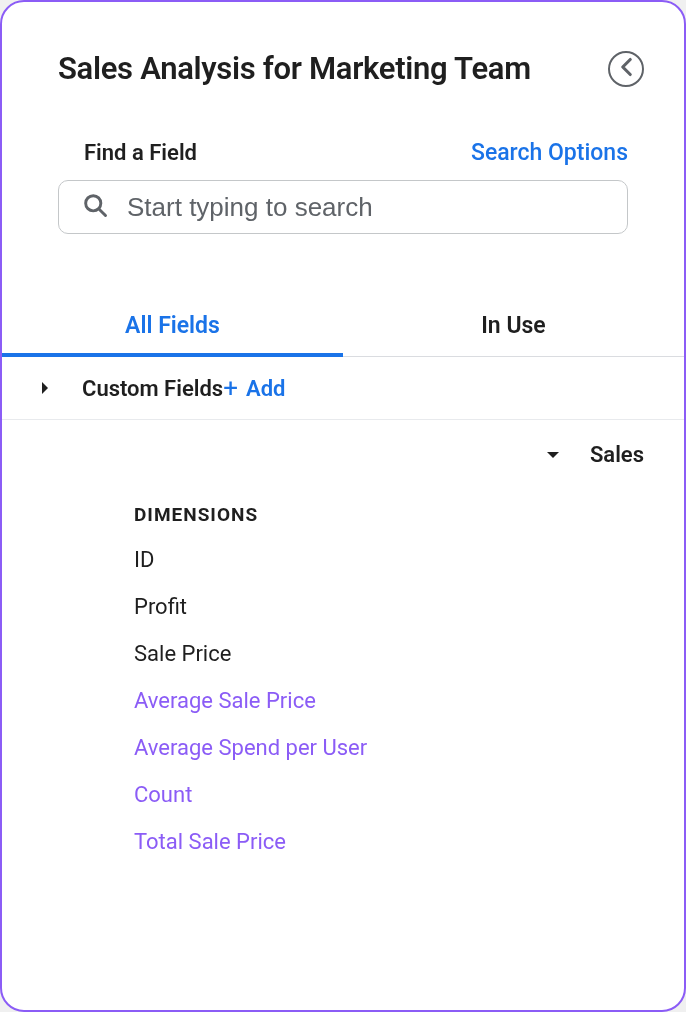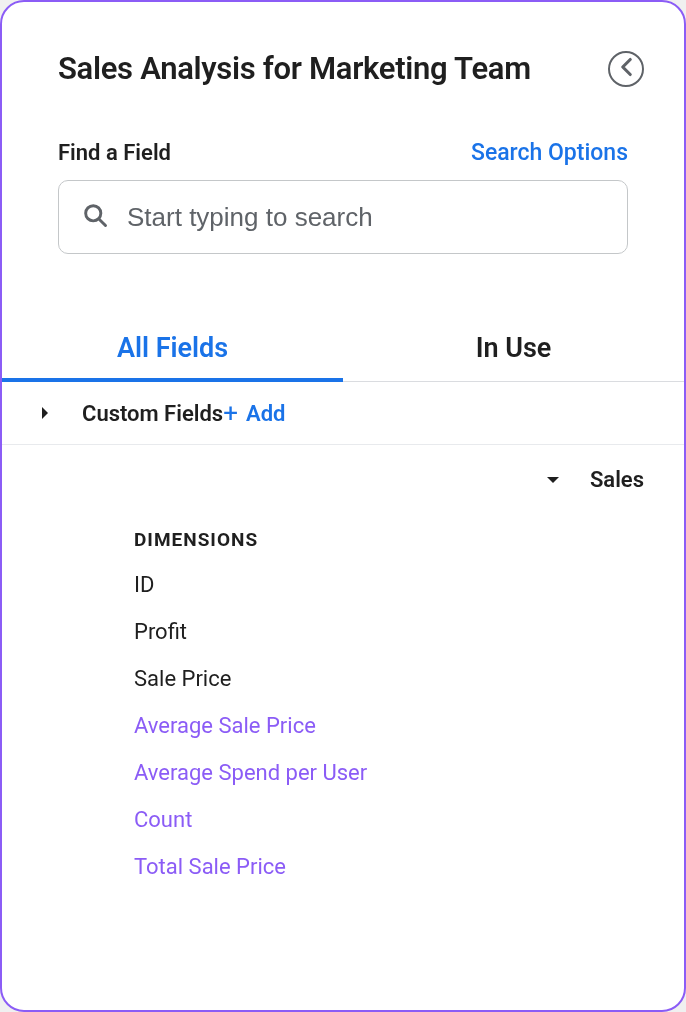--- a/index.html
+++ b/index.html
@@ -49,41 +49,42 @@
     }
     .collapse-btn svg {
       width: 13px;
       height: 20px;
     }
     .find-row {
       display: flex;
       align-items: baseline;
       justify-content: space-between;
       padding: 36px 56px 14px 56px;
+      margin-left: 26px;
     }
     .find-label {
       font-size: 22px;
       font-weight: 600;
       color: #1f1f1f;
     }
     .search-options {
       font-size: 23px;
       font-weight: 500;
       color: #1a73e8;
       cursor: pointer;
     }
     .search-wrap {
       padding: 0 56px 0 56px;
     }
     .search-box {
       display: flex;
       align-items: center;
       border: 1.5px solid #c4c7c9;
       border-radius: 10px;
-      height: 74px;
+      height: 54px;
       padding: 0 22px;
       gap: 18px;
     }
     .search-icon {
       color: #5f6368;
       flex-shrink: 0;
     }
     .search-input {
       border: none;
       outline: none;
@@ -96,21 +97,21 @@
       color: #5f6368;
     }
     .tabs {
       display: flex;
       margin-top: 60px;
       border-bottom: 1px solid #dadce0;
     }
     .tab {
       flex: 1;
       text-align: center;
-      font-size: 27px;
+      font-size: 23px;
       font-weight: 600;
       padding: 18px 0 17px 0;
       cursor: pointer;
       position: relative;
     }
     .tab.active {
       color: #1a73e8;
     }
     .tab.inactive {
       color: #1f1f1f;

